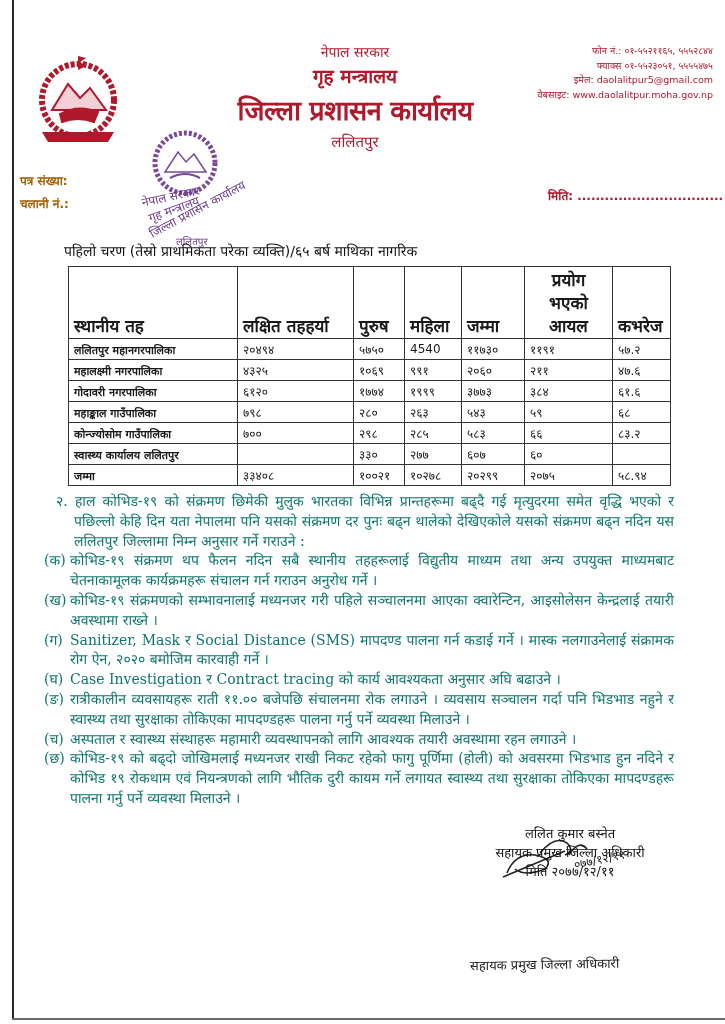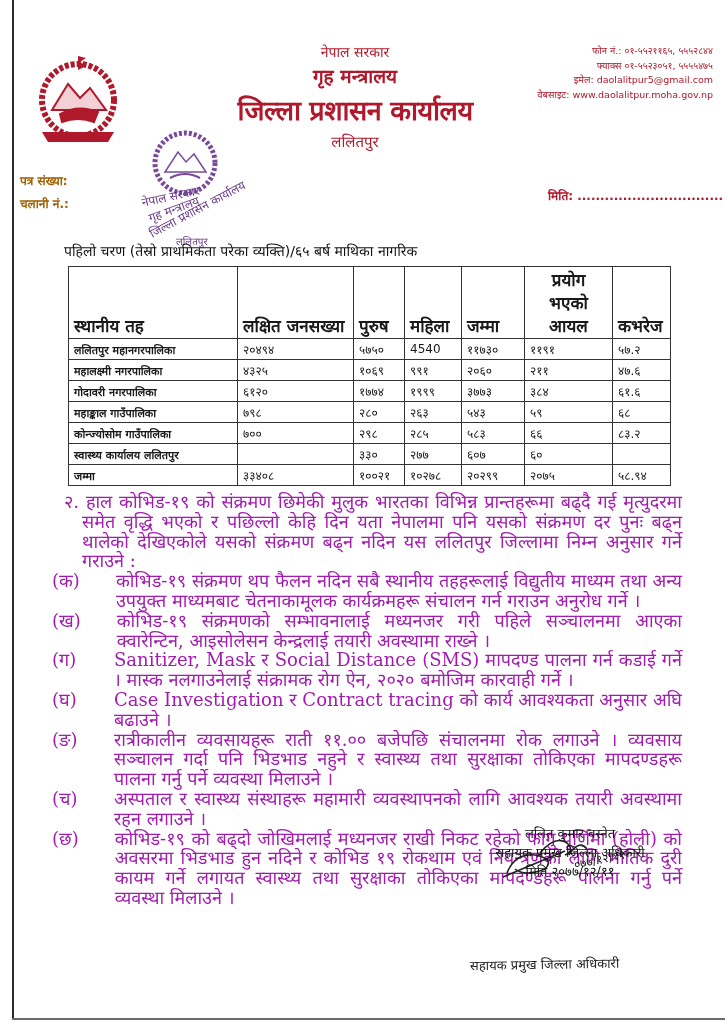--- a/index.html
+++ b/index.html
@@ -29,25 +29,25 @@
 
   
   table.data { position: absolute; left: 68px; top: 266px; border-collapse: collapse; font-size: 11.5px; }
   table.data td, table.data th { border: 1.2px solid #333; padding: 1px 5px; height: 21px; }
   table.data th { font-weight: bold; text-align: left; vertical-align: bottom; height: 42px; font-size: 17px; }
   table.data th.c { text-align: center; }
   table.data td.name { font-weight: bold; font-size: 11px; }
   table.data td.num { font-family: "DejaVu Sans", sans-serif; font-size: 12px; }
 
   
-  .body-text { position: absolute; left: 52px; top: 492px; width: 630px; font-family: "DejaVu Serif", serif; font-size: 18px; line-height: 19.8px; color: #a21caf; }
+  .body-text { position: absolute; left: 44px; top: 492px; width: 630px; font-family: "DejaVu Serif", serif; font-size: 14px; line-height: 19.8px; color: #0f766e; }
   .para { text-align: justify; text-align-last: left; }
   .item { display: flex; }
   .item .mark { flex: 0 0 26px; }
-  .item .txt { flex: 1; text-align: justify; text-align-last: left; margin-left: 36px; }
+  .item .txt { flex: 1; text-align: justify; text-align-last: left; }
 
   
   .sig-scribble { position: absolute; left: 495px; top: 833px; width: 140px; height: 50px; }
   .sig-block { position: absolute; left: 460px; top: 824px; width: 220px; text-align: center; font-family: "DejaVu Serif", serif; font-size: 13px; line-height: 19px; color: #111; }
   .sig-stamp { position: absolute; left: 470px; top: 955px; font-family: "DejaVu Serif", serif; font-size: 13px; color: #222; transform: rotate(-1deg); }
 </style>
 </head>
 <body>
 
 <div class="page-border-left"></div>
@@ -106,21 +106,21 @@
       <col style="width:116px">
       <col style="width:51px">
       <col style="width:57px">
       <col style="width:63px">
       <col style="width:88px">
       <col style="width:58px">
   </colgroup>
   <thead>
     <tr>
       <th>स्थानीय तह</th>
-      <th>लक्षित जनसख्या</th>
+      <th>लक्षित तहहर्या</th>
       <th>पुरुष</th>
       <th>महिला</th>
       <th>जम्मा</th>
       <th class="c">प्रयोग भएको आयल</th>
       <th>कभरेज</th>
     </tr>
   </thead>
   <tbody>
     <tr>
       <td class="name">ललितपुर महानगरपालिका</td>

